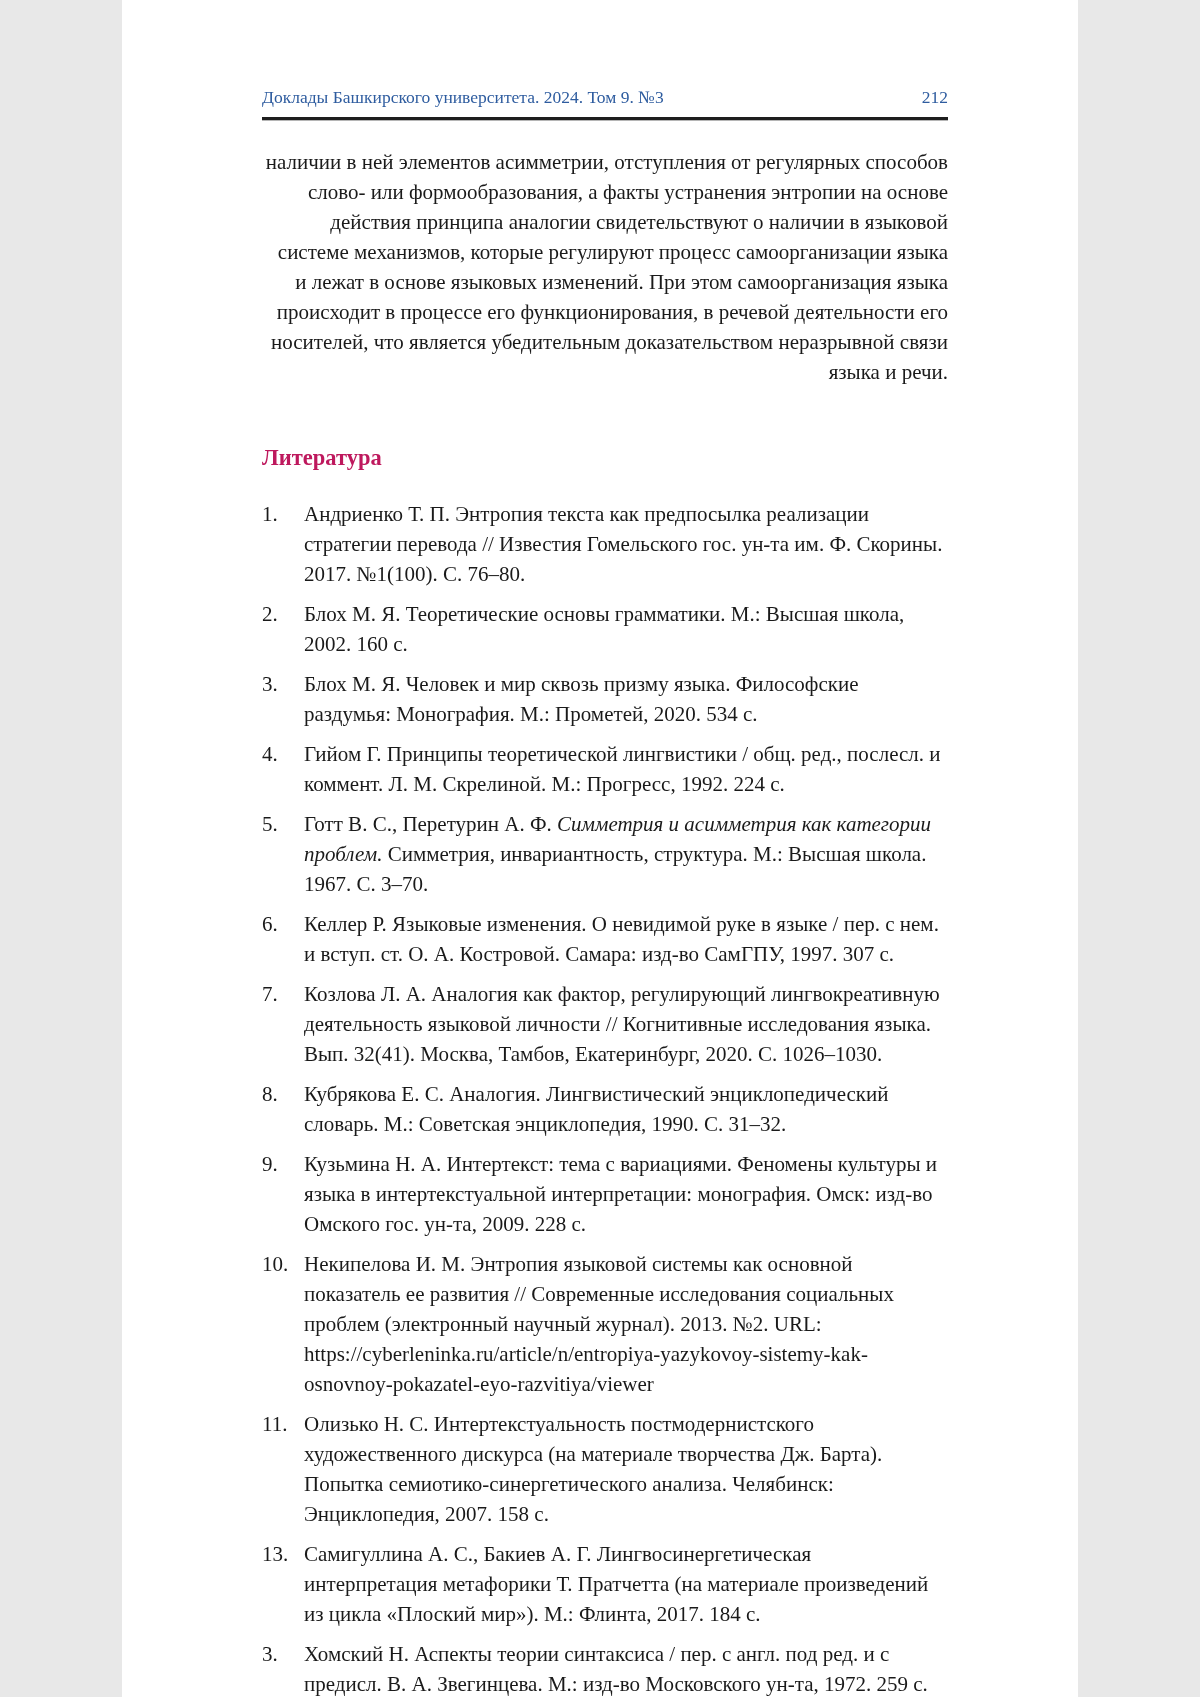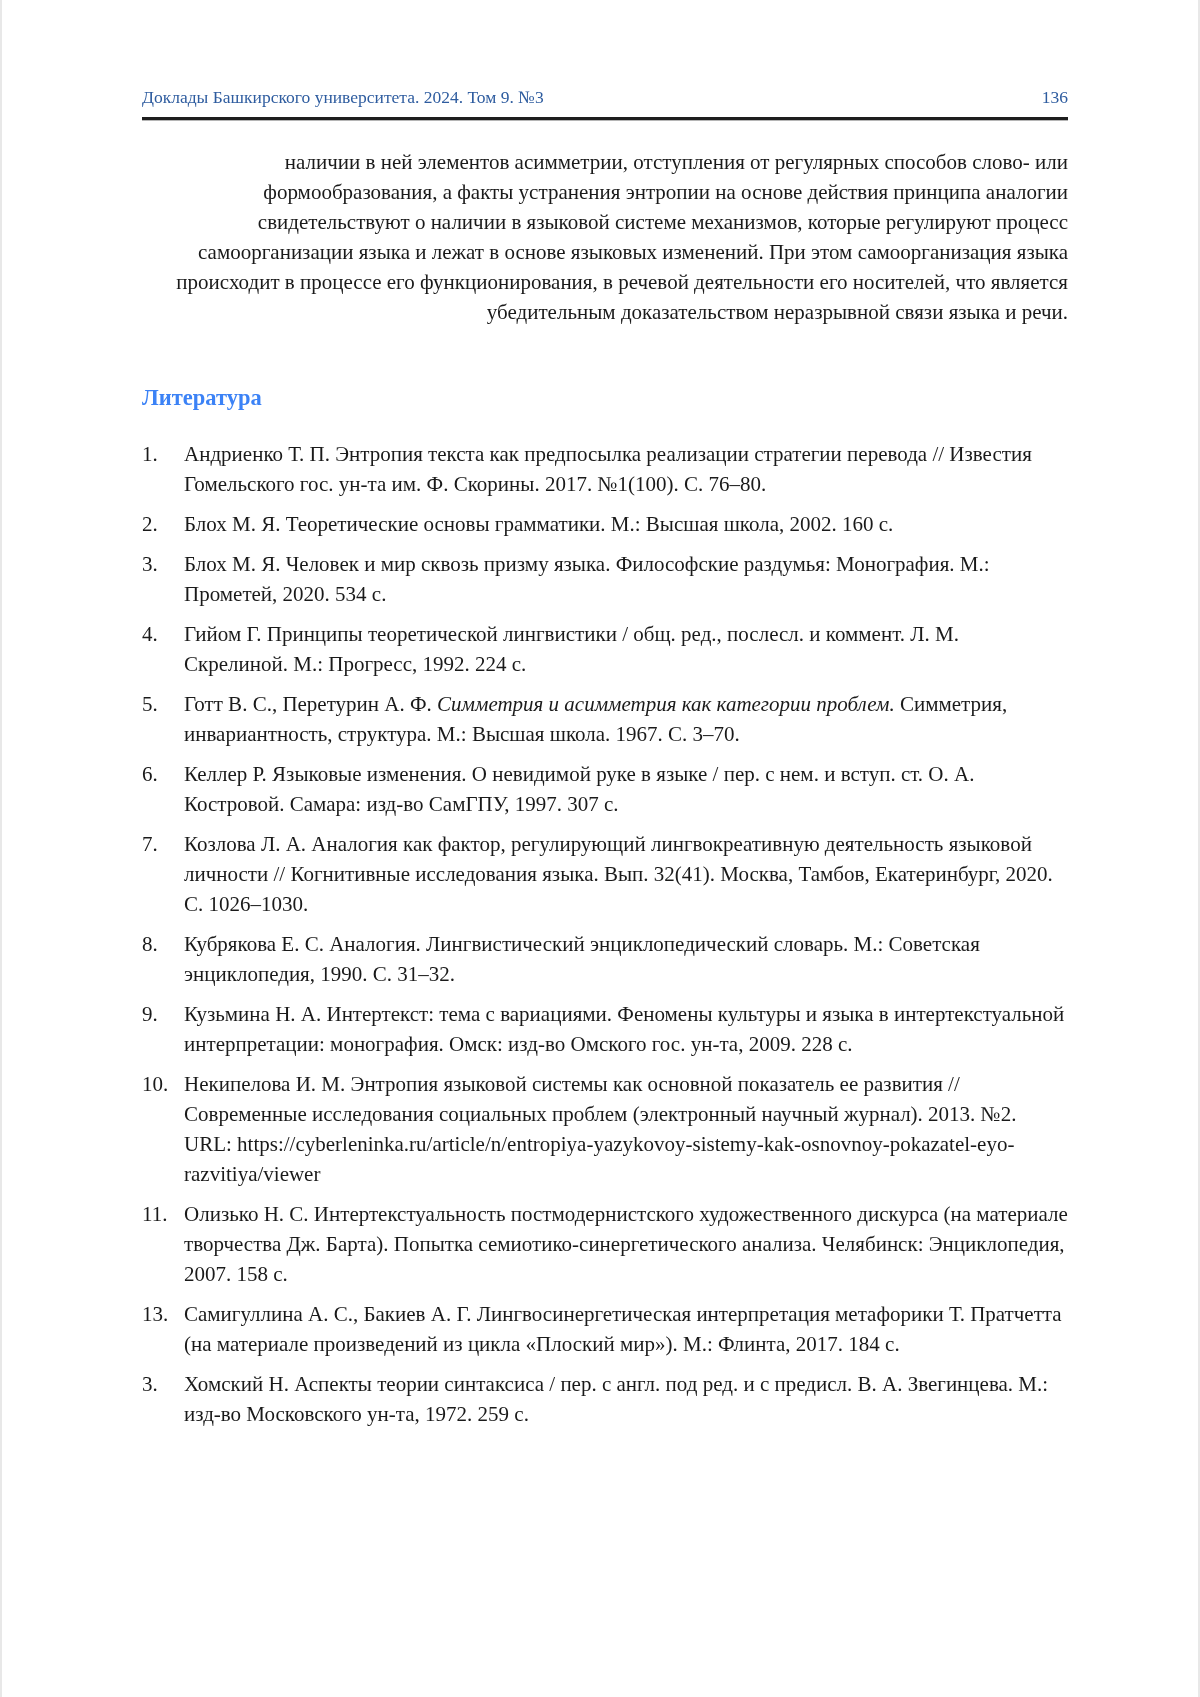--- a/index.html
+++ b/index.html
@@ -2,21 +2,21 @@
 <html lang="ru"><head>
 <meta charset="utf-8">
 <style>
   html, body {
     margin: 0;
     padding: 0;
     background: #e8e8e8;
   }
   .page {
     position: relative;
-    width: 1196px;
+    width: 956px;
     height: 1697px;
     margin: 0 auto;
     background: #ffffff;
     box-sizing: border-box;
     padding: 86px 130px 0 140px;
     overflow: hidden;
     font-family: "Liberation Serif", "DejaVu Serif", serif;
     color: #1a1a1a;
   }
   .running-header {
@@ -37,21 +37,21 @@
     margin: 27px 0 0 0;
     font-size: 21px;
     line-height: 30px;
     text-align: right;
   }
   .section-heading {
     margin: 56px 0 0 0;
     font-size: 22.5px;
     line-height: 30px;
     font-weight: bold;
-    color: #3b82f6;
+    color: #be185d;
   }
   .ref-list {
     margin-top: 26px;
   }
   .ref-item {
     display: flex;
     align-items: flex-start;
     margin-bottom: 10px;
     font-size: 21px;
     line-height: 30px;
@@ -66,21 +66,21 @@
   }
   .ref-text i { font-style: italic; }
 </style>
 </head>
 <body>
 
 <div class="page">
 
   <div class="running-header">
     <span>Доклады Башкирского университета. 2024. Том 9. №3</span>
-    <span>136</span>
+    <span>212</span>
   </div>
 
   <div class="header-rule"></div>
 
   <p class="body-paragraph">наличии в ней элементов асимметрии, отступления от регулярных способов слово- или формообразования, а факты устранения энтропии на основе действия принципа аналогии свидетельствуют о наличии в языковой системе механизмов, которые регулируют процесс самоорганизации языка и лежат в основе языковых изменений. При этом самоорганизация языка происходит в процессе его функционирования, в речевой деятельности его носителей, что является убедительным доказательством неразрывной связи языка и речи.</p>
 
   <h2 class="section-heading">Литература</h2>
 
   <div class="ref-list">
       <div class="ref-item">

